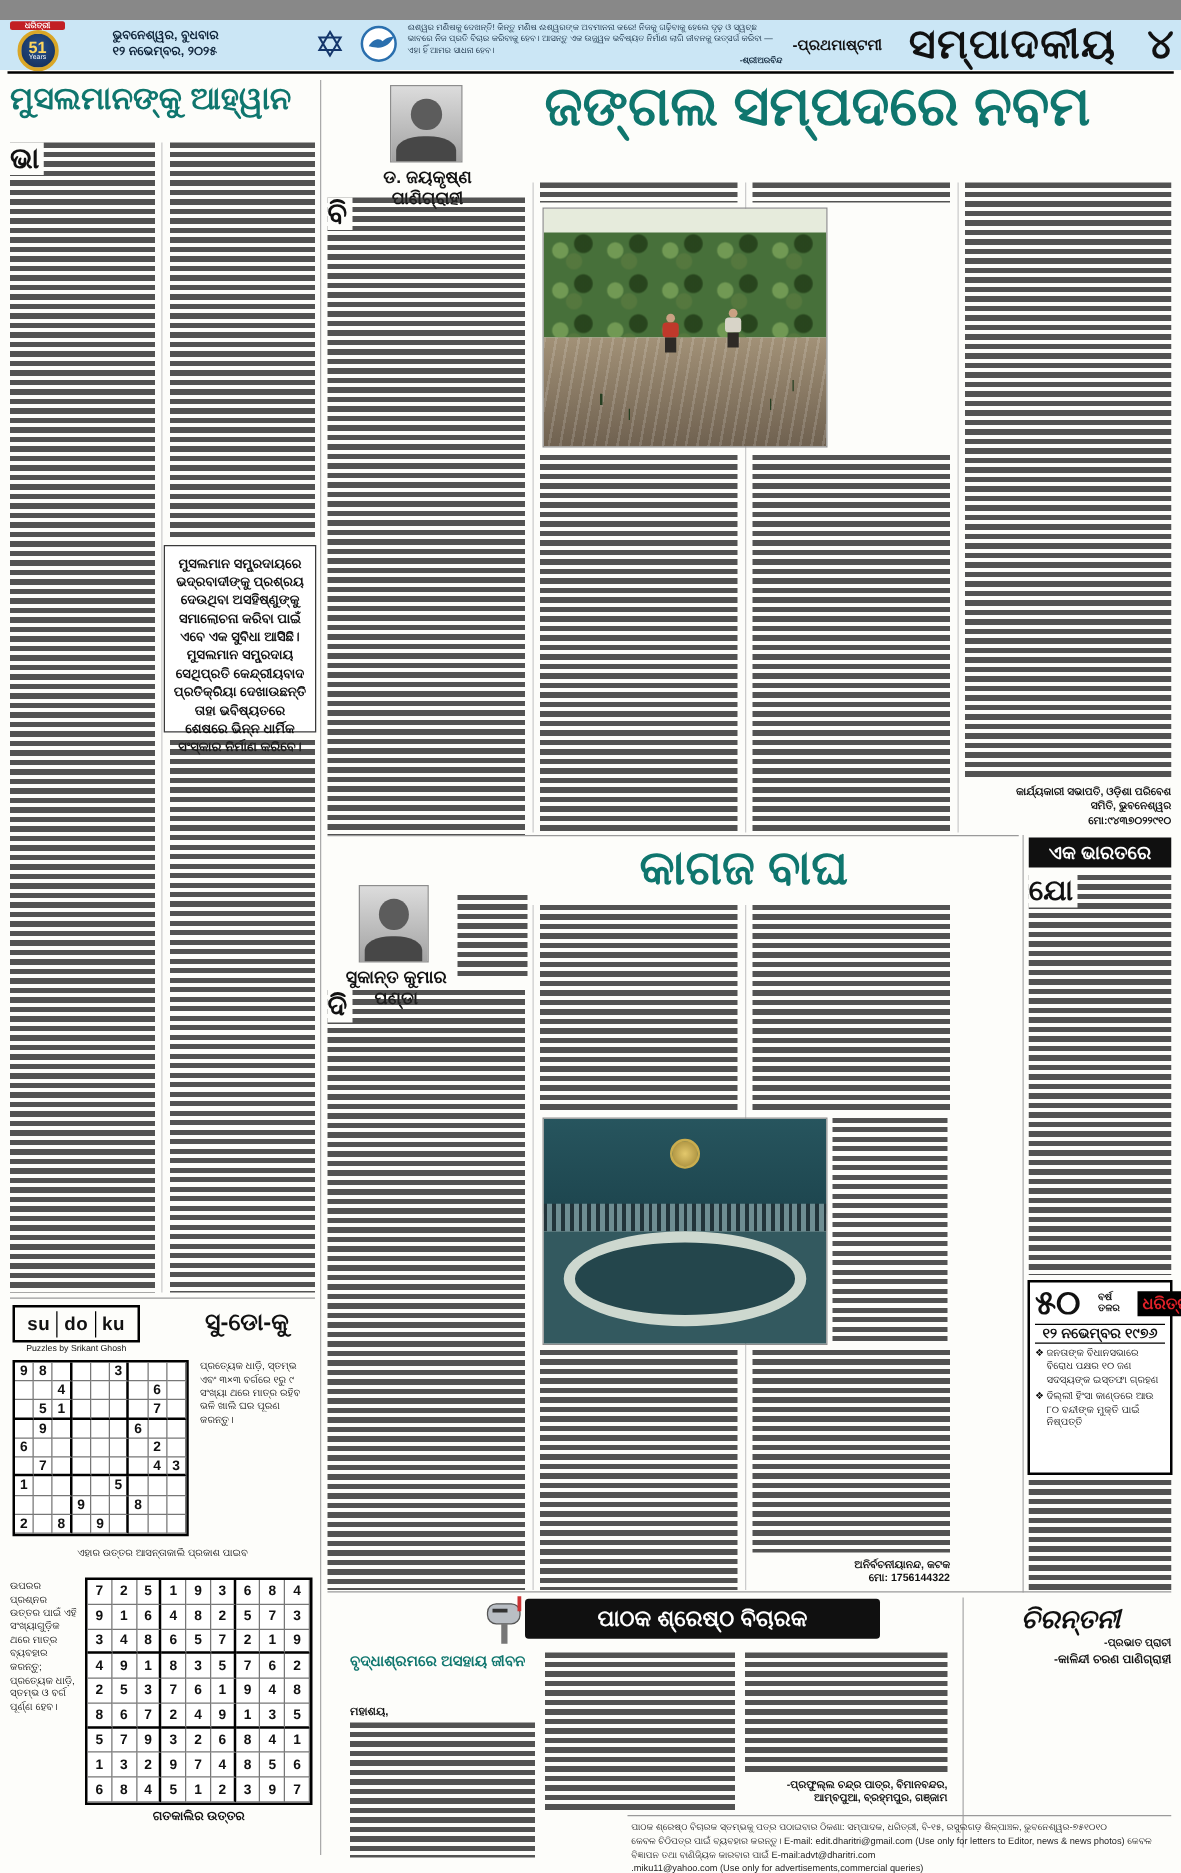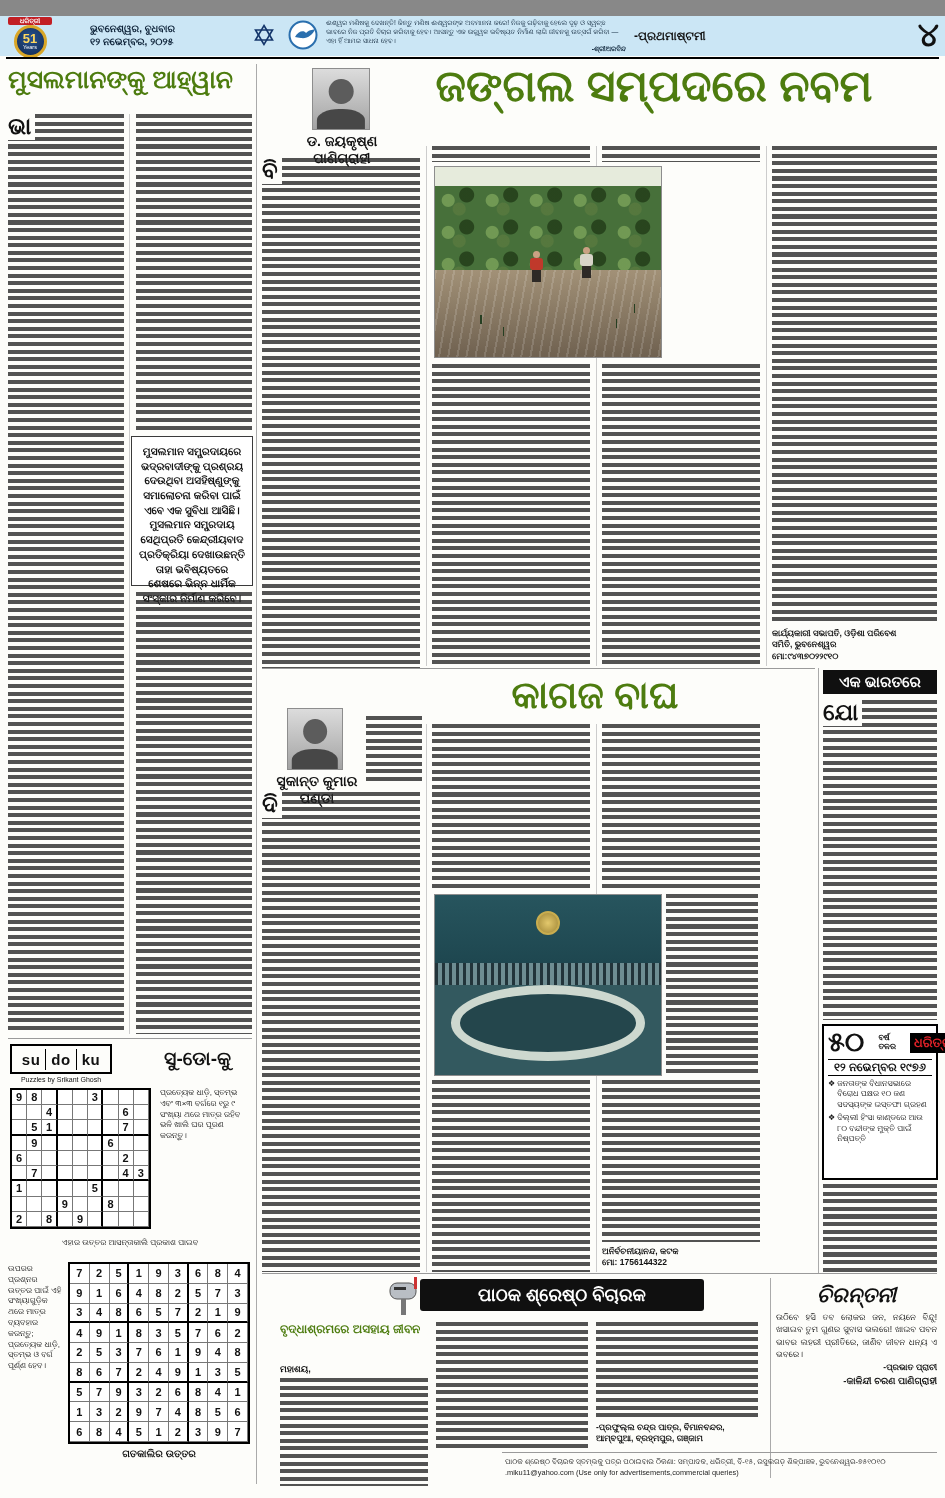--- a/index.html
+++ b/index.html
@@ -37,23 +37,23 @@
   .vrule { background:#aaa; width:1px; }
   .vrule-light { background:#ccc; width:1px; }
 
   
   .ft { background-image: repeating-linear-gradient(to bottom,
           rgba(35,35,35,.78) 0px, rgba(35,35,35,.78) 4.1px,
           transparent 4.1px, transparent 7.6px); }
   .dropcap { background:#fdfdfa; font-size:23px; font-weight:bold; line-height:1; padding:1px 4px 2px 0; }
 
   
-  .hl { font-weight:bold; color:#4d7c0f; }
+  .hl { font-weight:bold; color:#0f766e; }
   .byline { font-weight:bold; text-align:center; font-size:14px; line-height:1.2; }
-  .credit { font-size:8.5px; font-weight:bold; line-height:1.35; }
+  .credit { font-size:8.5px; font-weight:bold; text-align:right; line-height:1.35; }
   .pullquote { border:1.5px solid #3a3a3a; padding:7px 6px; font-size:10.5px; font-weight:bold;
                line-height:1.4; text-align:center; background:#fff; }
 
   
   .photo { border:1px solid #8d8d8d; overflow:hidden; position:absolute; }
   .portrait { background: linear-gradient(#dcdcdc,#a3a3a3); }
   .portrait .head { position:absolute; left:50%; top:16%; width:44%; height:42%; transform:translateX(-50%);
                     border-radius:50%; background:#5c5c5c; }
   .portrait .shoulders { position:absolute; left:50%; bottom:-6%; width:86%; height:40%; transform:translateX(-50%);
                     border-radius:46% 46% 0 0; background:#474747; }
@@ -156,20 +156,21 @@
         <circle cx="15" cy="15" r="13.5" fill="#ffffff" stroke="#2a6fae" stroke-width="2"></circle>
         <path d="M7 17 C10 11,16 10,18 13 C22 9,26 10,27 9 C25 15,19 19,13 18 C10.5 17.6,8.5 17.4,7 17 Z" fill="#2a6fae"></path>
       </svg>
     </span>
     <div class="abs mh-quote" style="left:326px; top:3px; width:300px; height:35px;">
       <span>ଈଶ୍ୱର ମଣିଷକୁ ଦେଖନ୍ତି! କିନ୍ତୁ ମଣିଷ ଈଶ୍ୱରଙ୍କ ଅବମାନନା କରେ! ନିଜକୁ ଗଢ଼ିବାକୁ ହେଲେ ଦୃଢ଼ ଓ ସ୍ୱଚ୍ଛ ଭାବରେ ନିଜ ପ୍ରତି ବିଚାର କରିବାକୁ ହେବ।</span>
       <span>ଆସନ୍ତୁ ଏକ ଉଜ୍ଜ୍ୱଳ ଭବିଷ୍ୟତ ନିର୍ମାଣ ଲାଗି ଜୀବନକୁ ଉତ୍ସର୍ଗ କରିବା — ଏହା ହିଁ ଆମର ସାଧନା ହେବ।</span>
       <span class="attr">-ଶ୍ରୀଅରବିନ୍ଦ</span>
     </div>
     <div class="abs mh-edition" style="left:634px; top:13px;">-ପ୍ରଥମାଷ୍ଟମୀ</div>
+    <div class="abs mh-section" style="left:710px; top:0; width:200px; text-align:center;">ସମ୍ପାଦକୀୟ</div>
     <div class="abs mh-pageno" style="right:6px; top:0;">୪</div>
   </header>
   <div class="abs hrule" style="left:6px; top:41px; width:933px;"></div>
 
   <div class="abs vrule" style="left:256px; top:48px; height:1420px;"></div>
   <div class="abs vrule-light" style="left:129px; top:98px; height:920px;"></div>
   <div class="abs vrule-light" style="left:426px; top:130px; height:520px;"></div>
   <div class="abs vrule-light" style="left:596px; top:130px; height:520px;"></div>
   <div class="abs vrule-light" style="left:766px; top:130px; height:520px;"></div>
   <div class="abs vrule-light" style="left:426px; top:708px; height:548px;"></div>
@@ -490,28 +491,28 @@
     <div class="abs ft" style="left:436px; top:1306px; width:152px; height:128px;"></div>
     <div class="abs ft" style="left:596px; top:1306px; width:162px; height:96px;"></div>
     <div class="abs credit" style="left:596px; top:1406px; width:162px;">
       <div>-ପ୍ରଫୁଲ୍ଲ ଚନ୍ଦ୍ର ପାତ୍ର, ବିମାନବନ୍ଦର,</div>
       <div>ଆମ୍ବପୁଆ, ବ୍ରହ୍ମପୁର, ଗଞ୍ଜାମ</div>
     </div>
   </section>
 
   <aside class="abs" style="left:776px; top:1266px; width:161px; height:130px;">
     <div class="chir-head">ଚିରନ୍ତନୀ</div>
-    <div class="chir-quote">ଉଠିବେ ହସି ତବ ଲୋକର ଜନ, ନୟନେ ବିନ୍ଦୁ! ଖସାଇବ ତୁମ ଗୁଣର ସୁବାସ ଭଲରେ! ଖାଇବ ପବନ ଭାବର ଲହରୀ ପ୍ରୀତିରେ, ଜାଣିବ ଜୀବନ ଧନ୍ୟ ଏ ଭବରେ।</div>
     <div class="chir-attr">-ପ୍ରଭାତ ପ୍ରାଚୀ</div>
     <div class="chir-attr" style="font-size:9.5px;">-କାଳିନ୍ଦୀ ଚରଣ ପାଣିଗ୍ରାହୀ</div>
   </aside>
 
   <div class="abs hrule-thin" style="left:502px; top:1436px; width:435px;"></div>
   <footer class="abs footer-contact" style="left:505px; top:1440px; width:432px;">
     <div>ପାଠକ ଶ୍ରେଷ୍ଠ ବିଚାରକ ସ୍ତମ୍ଭକୁ ପତ୍ର ପଠାଇବାର ଠିକଣା: ସମ୍ପାଦକ, ଧରିତ୍ରୀ, ବି-୧୫, ରସୁଲଗଡ଼ ଶିଳ୍ପାଞ୍ଚଳ, ଭୁବନେଶ୍ୱର-୭୫୧୦୧୦</div>
+    <div>କେବଳ ଚିଠିପତ୍ର ପାଇଁ ବ୍ୟବହାର କରନ୍ତୁ। E-mail: edit.dharitri@gmail.com (Use only for letters to Editor, news &amp; news photos) କେବଳ ବିଜ୍ଞାପନ ତଥା ବାଣିଜ୍ୟିକ କାରବାର ପାଇଁ E-mail:advt@dharitri.com</div>
     <div>.miku11@yahoo.com (Use only for advertisements,commercial queries)</div>
   </footer>
 
   <div class="abs" style="left:0; top:1484px; width:945px; height:14px;">
     <span class="abs" style="left:36px; top:2px;"><i class="dot" style="background: rgb(0, 174, 239);"></i><i class="dot" style="background: rgb(236, 28, 142);"></i><i class="dot" style="background: rgb(244, 232, 24);"></i><i class="dot" style="background: rgb(35, 31, 32);"></i></span>
     <span class="abs" style="left:224px; top:2px;"><i class="dot" style="background: rgb(0, 174, 239);"></i><i class="dot" style="background: rgb(236, 28, 142);"></i><i class="dot" style="background: rgb(244, 232, 24);"></i><i class="dot" style="background: rgb(35, 31, 32);"></i></span>
     <span class="abs" style="left:412px; top:2px;"><i class="dot" style="background: rgb(0, 174, 239);"></i><i class="dot" style="background: rgb(236, 28, 142);"></i><i class="dot" style="background: rgb(244, 232, 24);"></i><i class="dot" style="background: rgb(35, 31, 32);"></i></span>
     <span class="abs" style="left:600px; top:2px;"><i class="dot" style="background: rgb(0, 174, 239);"></i><i class="dot" style="background: rgb(236, 28, 142);"></i><i class="dot" style="background: rgb(244, 232, 24);"></i><i class="dot" style="background: rgb(35, 31, 32);"></i></span>
     <span class="abs" style="left:788px; top:2px;"><i class="dot" style="background: rgb(0, 174, 239);"></i><i class="dot" style="background: rgb(236, 28, 142);"></i><i class="dot" style="background: rgb(244, 232, 24);"></i><i class="dot" style="background: rgb(35, 31, 32);"></i></span>
     <span class="target" style="left:330px;"></span>

